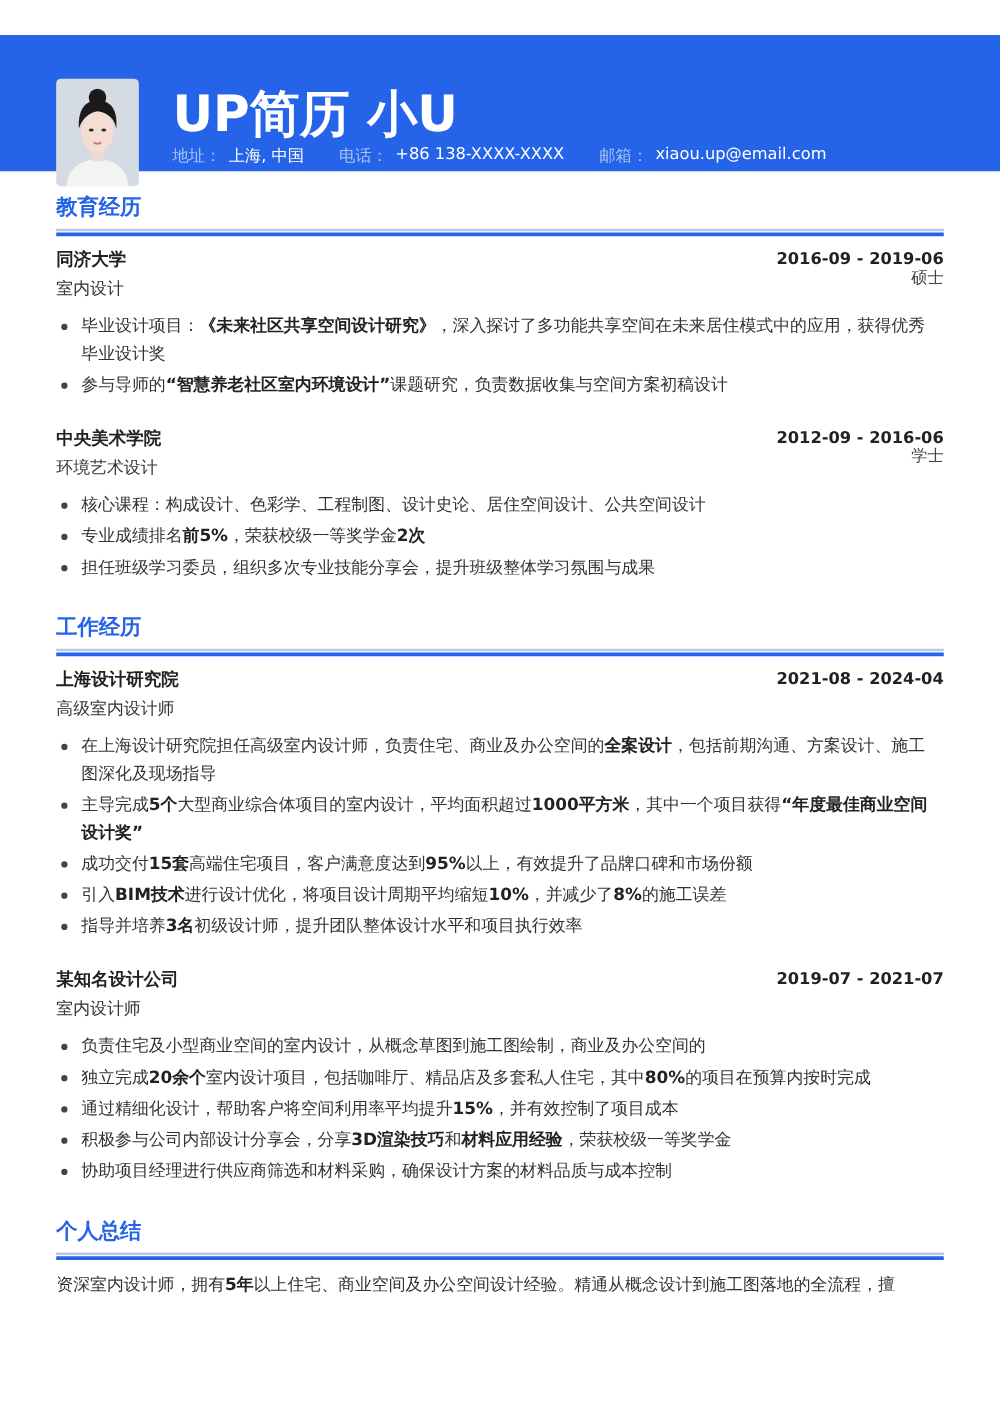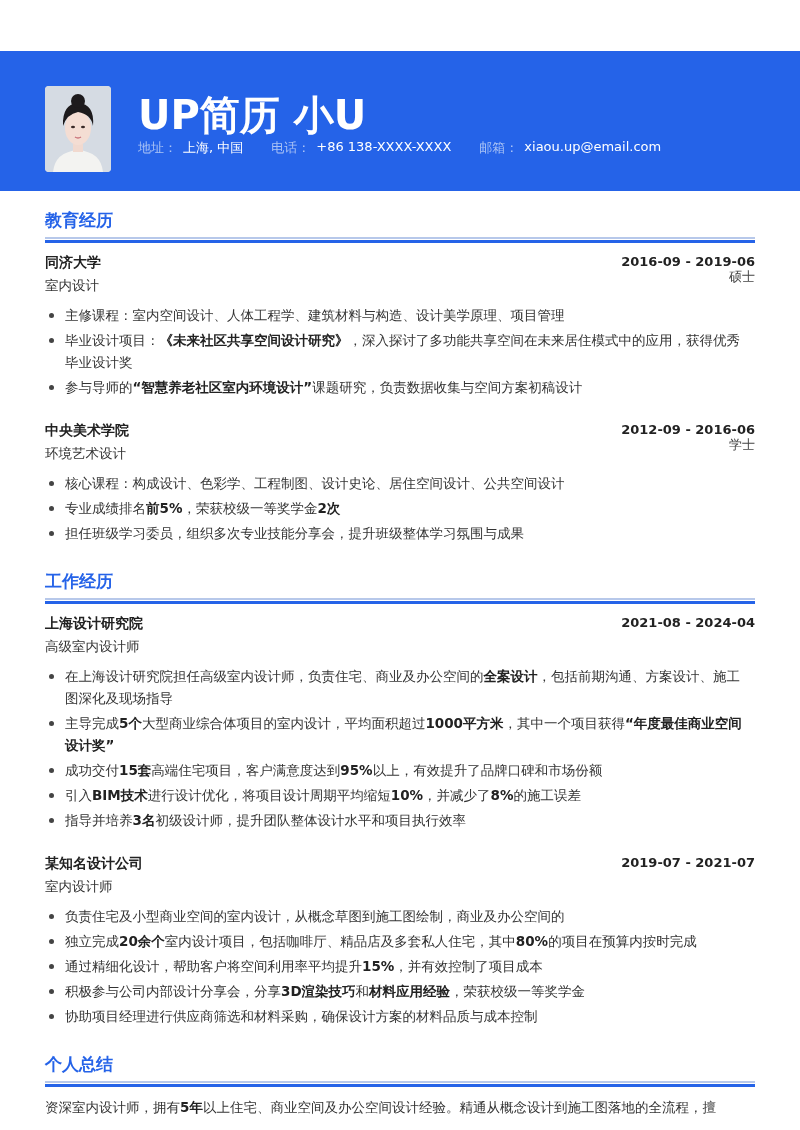--- a/index.html
+++ b/index.html
@@ -1,21 +1,21 @@
 <!DOCTYPE html>
 <html><head>
 <meta charset="utf-8">
 <style>
   * { box-sizing: border-box; margin: 0; padding: 0; }
   html, body { width: 800px; height: 1130px; overflow: hidden; background: #ffffff; }
   body { font-family: "DejaVu Sans", "Liberation Sans", sans-serif; color: #333; }
   .top-strip { height: 28px; background: #ffffff; }
   .header {
-    height: 140px; background: #2563e8; position: relative;
-    display: flex; align-items: flex-start; margin-top: 23px;
+    height: 109px; background: #2563e8; position: relative;
+    display: flex; align-items: flex-start;
   }
   .photo {
     position: absolute; left: 45px; top: 35px; width: 66px; height: 86px;
     border-radius: 4px; overflow: hidden; background: #d8dde4;
   }
   .photo svg { display: block; width: 100%; height: 100%; }
   .name {
     position: absolute; left: 138px; top: 38px; font-size: 40px; font-weight: bold;
     color: #ffffff; letter-spacing: 0; line-height: 52px;
   }
@@ -102,21 +102,20 @@
         <div class="entry" style="margin-top: 8px;">
       <div class="entry-head">
         <div class="entry-org">同济大学</div>
         <div class="entry-date">2016-09 - 2019-06</div>
       </div>
       <div class="entry-sub">
         <div class="entry-role">室内设计</div>
         <div class="entry-degree">硕士</div>
       </div>
       <ul class="bullets">
-            <li><span>主修课程：室内空间设计、人体工程学、建筑材料与构造、设计美学原理、项目管理</span></li>
             <li><span>毕业设计项目：</span><b>《未来社区共享空间设计研究》</b><span>，深入探讨了多功能共享空间在未来居住模式中的应用，获得优秀毕业设计奖</span></li>
             <li><span>参与导师的</span><b>“智慧养老社区室内环境设计”</b><span>课题研究，负责数据收集与空间方案初稿设计</span></li>
           </ul>
         </div>
         <div class="entry" style="margin-top: 22px;">
       <div class="entry-head">
         <div class="entry-org">中央美术学院</div>
         <div class="entry-date">2012-09 - 2016-06</div>
       </div>
       <div class="entry-sub">

